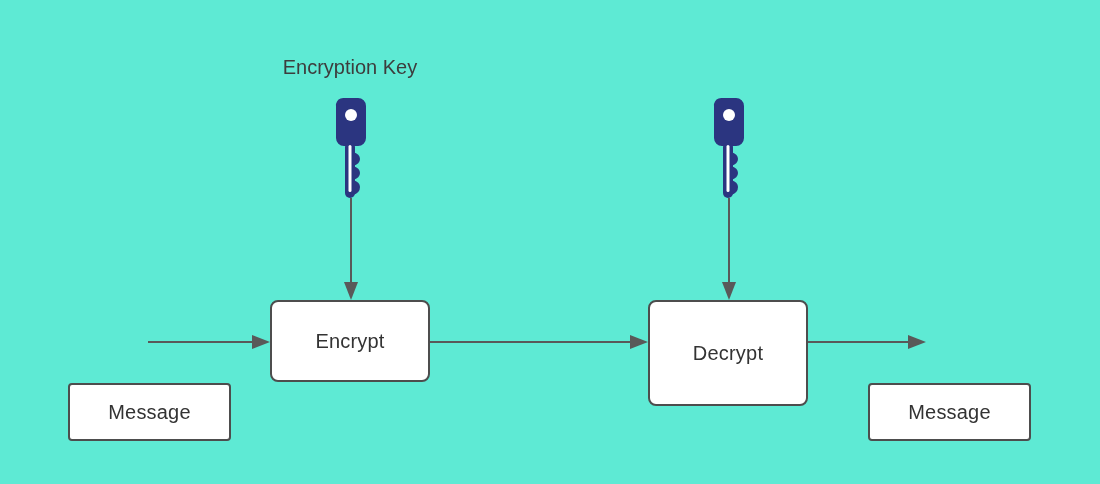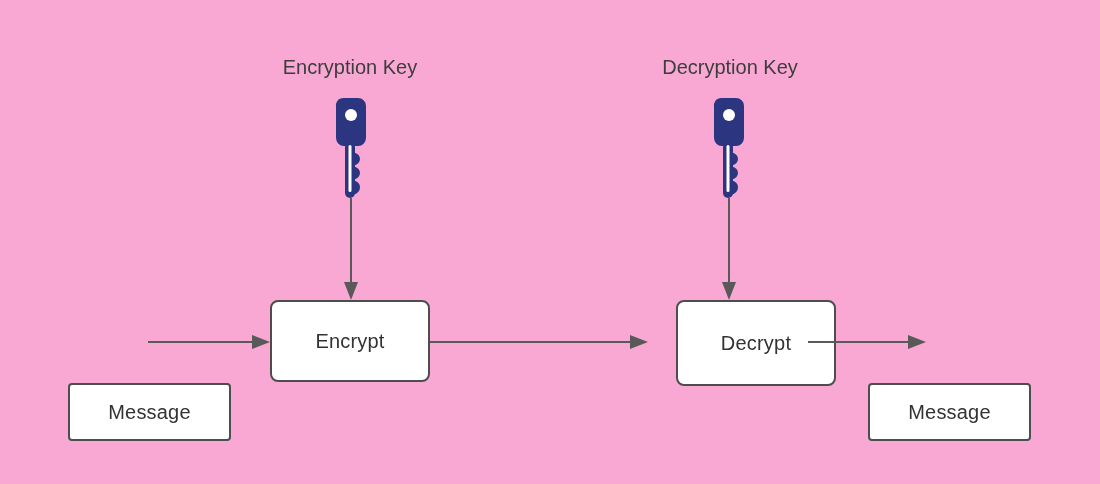--- a/index.html
+++ b/index.html
@@ -7,21 +7,21 @@
     padding: 0;
     background: #ffffff;
   }
   body {
     font-family: "Liberation Sans", sans-serif;
   }
   #canvas {
     position: relative;
     width: 1100px;
     height: 484px;
-    background: #f9a8d4;
+    background: #5eead4;
     overflow: hidden;
   }
   .node-box {
     position: absolute;
     box-sizing: border-box;
     background: #ffffff;
     border: 2px solid #4d4d4d;
     border-radius: 4px;
     display: flex;
     align-items: center;
@@ -81,21 +81,20 @@
                a8,8 0 0 1 -8,-8
                v-32
                a8,8 0 0 1 0,-2 z" fill="#2b3580"></path>
       <rect x="8" y="0" width="26" height="48" rx="9" fill="#2b3580"></rect>
       <rect x="15" y="44" width="10" height="56" rx="5" fill="#2b3580"></rect>
       <circle cx="21" cy="17" r="6" fill="#ffffff"></circle>
       <rect x="18.5" y="47" width="3" height="47" rx="1.5" fill="#ffffff"></rect>
     </svg>
   </div>
 
-  <div class="key-label" style="left:630px; top:56px; width:200px;">Decryption Key</div>
 
   <div class="key-icon" style="left:708px; top:98px; width:42px; height:104px;">
     <svg width="42" height="104" viewBox="0 0 42 104" xmlns="http://www.w3.org/2000/svg">
       <path d="M6,6
                a8,8 0 0 1 8,-6
                h14
                a8,8 0 0 1 8,8
                v32
                a8,8 0 0 1 -8,8
                h-5
@@ -141,21 +140,21 @@
     <span>Encrypt</span>
   </div>
 
   <div class="connector" style="left:430px; top:330px; width:220px; height:24px;">
     <svg width="220" height="24" viewBox="0 0 220 24" xmlns="http://www.w3.org/2000/svg">
       <line x1="0" y1="12" x2="206" y2="12" stroke="#595959" stroke-width="2"></line>
       <polygon points="218,12 200,5 200,19" fill="#595959"></polygon>
     </svg>
   </div>
 
-  <div class="node-box proc-box" style="left:648px; top:300px; width:160px; height:86px;margin-left:28px;">
+  <div class="node-box proc-box" style="left:648px; top:300px; width:160px; height:106px;">
     <span>Decrypt</span>
   </div>
 
   <div class="connector" style="left:808px; top:330px; width:120px; height:24px;">
     <svg width="120" height="24" viewBox="0 0 120 24" xmlns="http://www.w3.org/2000/svg">
       <line x1="0" y1="12" x2="106" y2="12" stroke="#595959" stroke-width="2"></line>
       <polygon points="118,12 100,5 100,19" fill="#595959"></polygon>
     </svg>
   </div>
 

